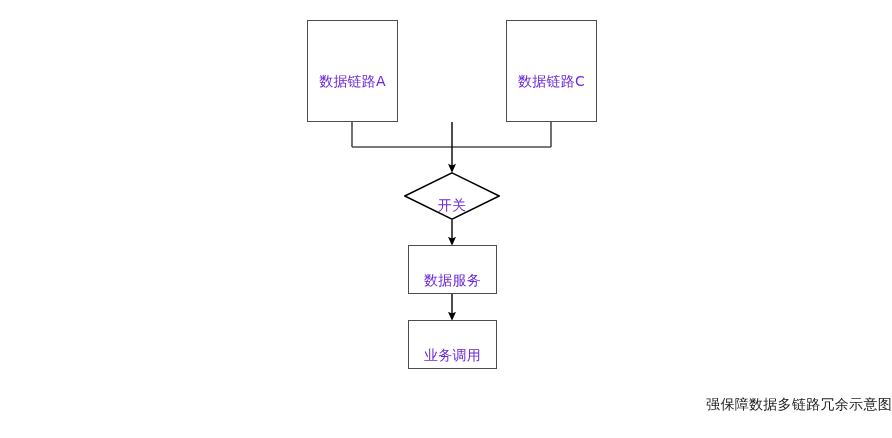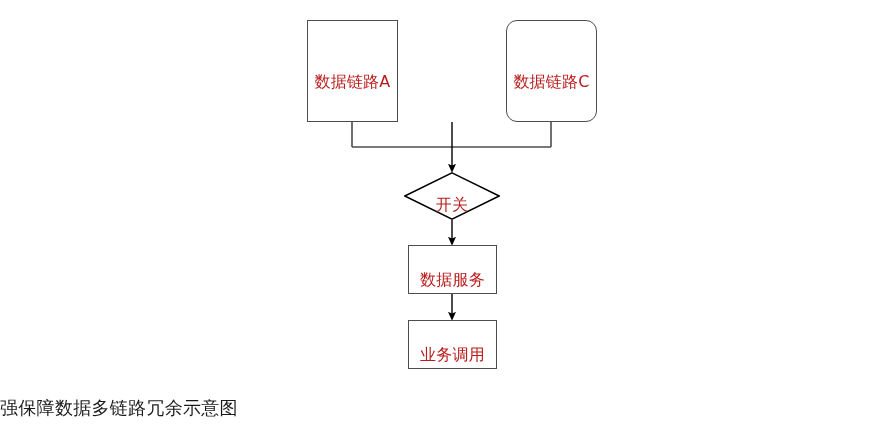--- a/index.html
+++ b/index.html
@@ -34,31 +34,31 @@
     box-sizing: border-box;
     display: flex;
     align-items: center;
     justify-content: center;
     background: #ffffff;
   }
   .box {
     border: 1.4px solid #4d4d4d;
   }
   .node-label {
-    font-size: 16px;
+    font-size: 14px;
     line-height: 1.2;
-    color: #b91c1c;
+    color: #6d28d9;
     white-space: nowrap;
     letter-spacing: 0.2px;
     margin-top: 21px;
   }
   
   #node-link-a { left: 307px; top: 20px; width: 91px; height: 102px; }
   #node-link-b { left: 407px; top: 20px; width: 90px; height: 102px; }
-  #node-link-c { left: 506px; top: 20px; width: 91px; height: 102px; border-radius: 11px; }
+  #node-link-c { left: 506px; top: 20px; width: 91px; height: 102px; }
   
   #node-switch {
     left: 404px;
     top: 172px;
     width: 96px;
     height: 48px;
     background: transparent;
     font-family: Liberation Mono, monospace;
   }
   #node-switch .diamond-svg {
@@ -71,22 +71,22 @@
     z-index: 2;
   }
   
   #node-data-service { left: 408px; top: 245px; width: 89px; height: 49px; text-align: center; }
   #node-business-call { left: 408px; top: 320px; width: 89px; height: 49px; align-items: center; }
   #caption {
     position: absolute;
     left: 0;
     top: 396px;
     width: 892px;
-    text-align: left;
-    font-size: 18px;
+    text-align: right;
+    font-size: 14px;
     color: #1a1a1a;
     letter-spacing: 0.3px;
   }
 </style>
 </head>
 <body>
 
 <div id="canvas">
 
   <svg id="edges" viewBox="0 0 892 438" width="892" height="438" xmlns="http://www.w3.org/2000/svg">

